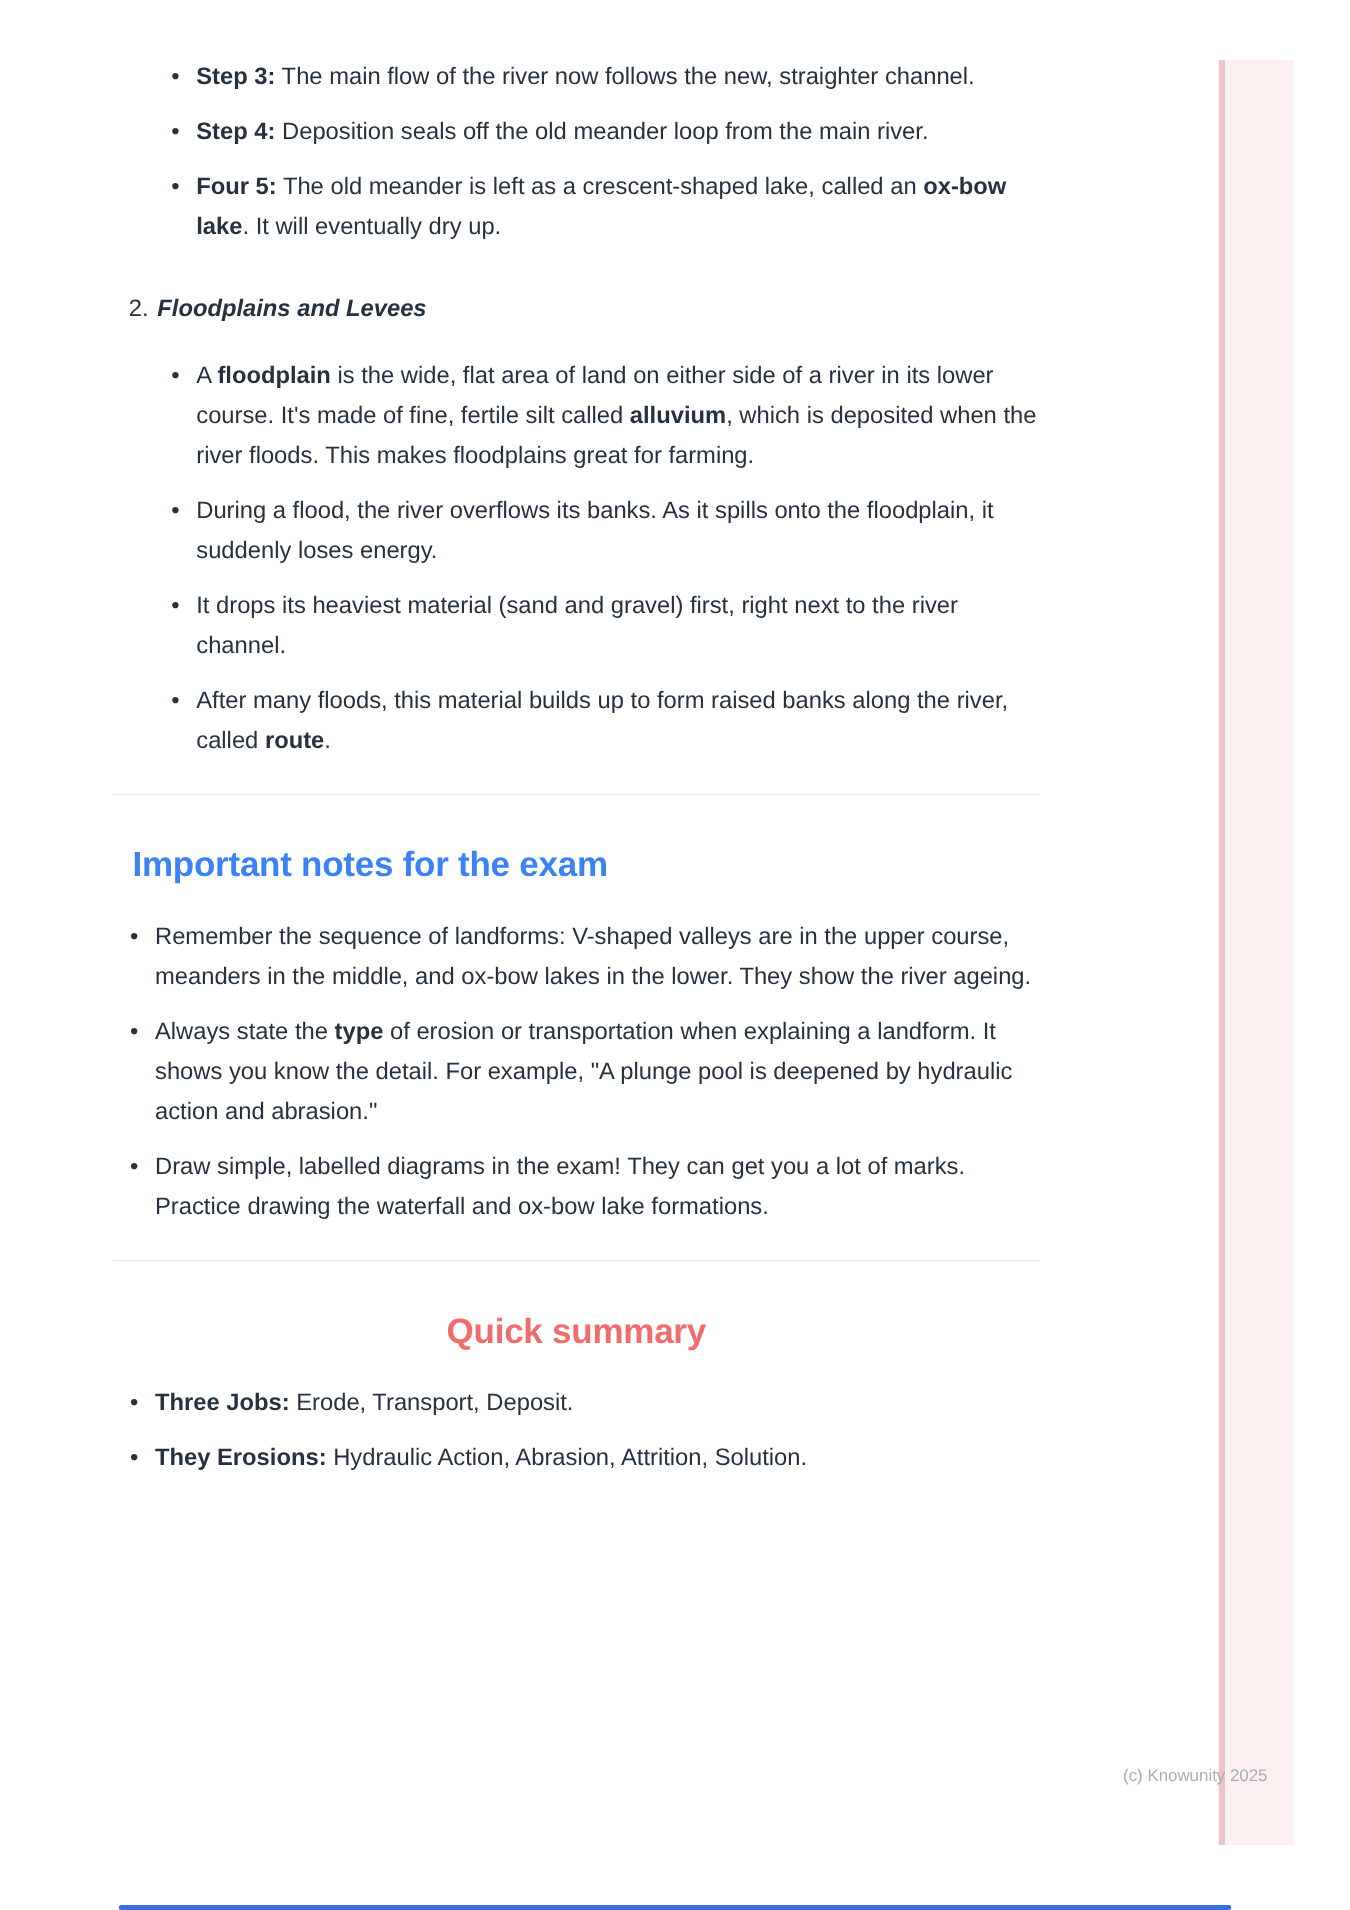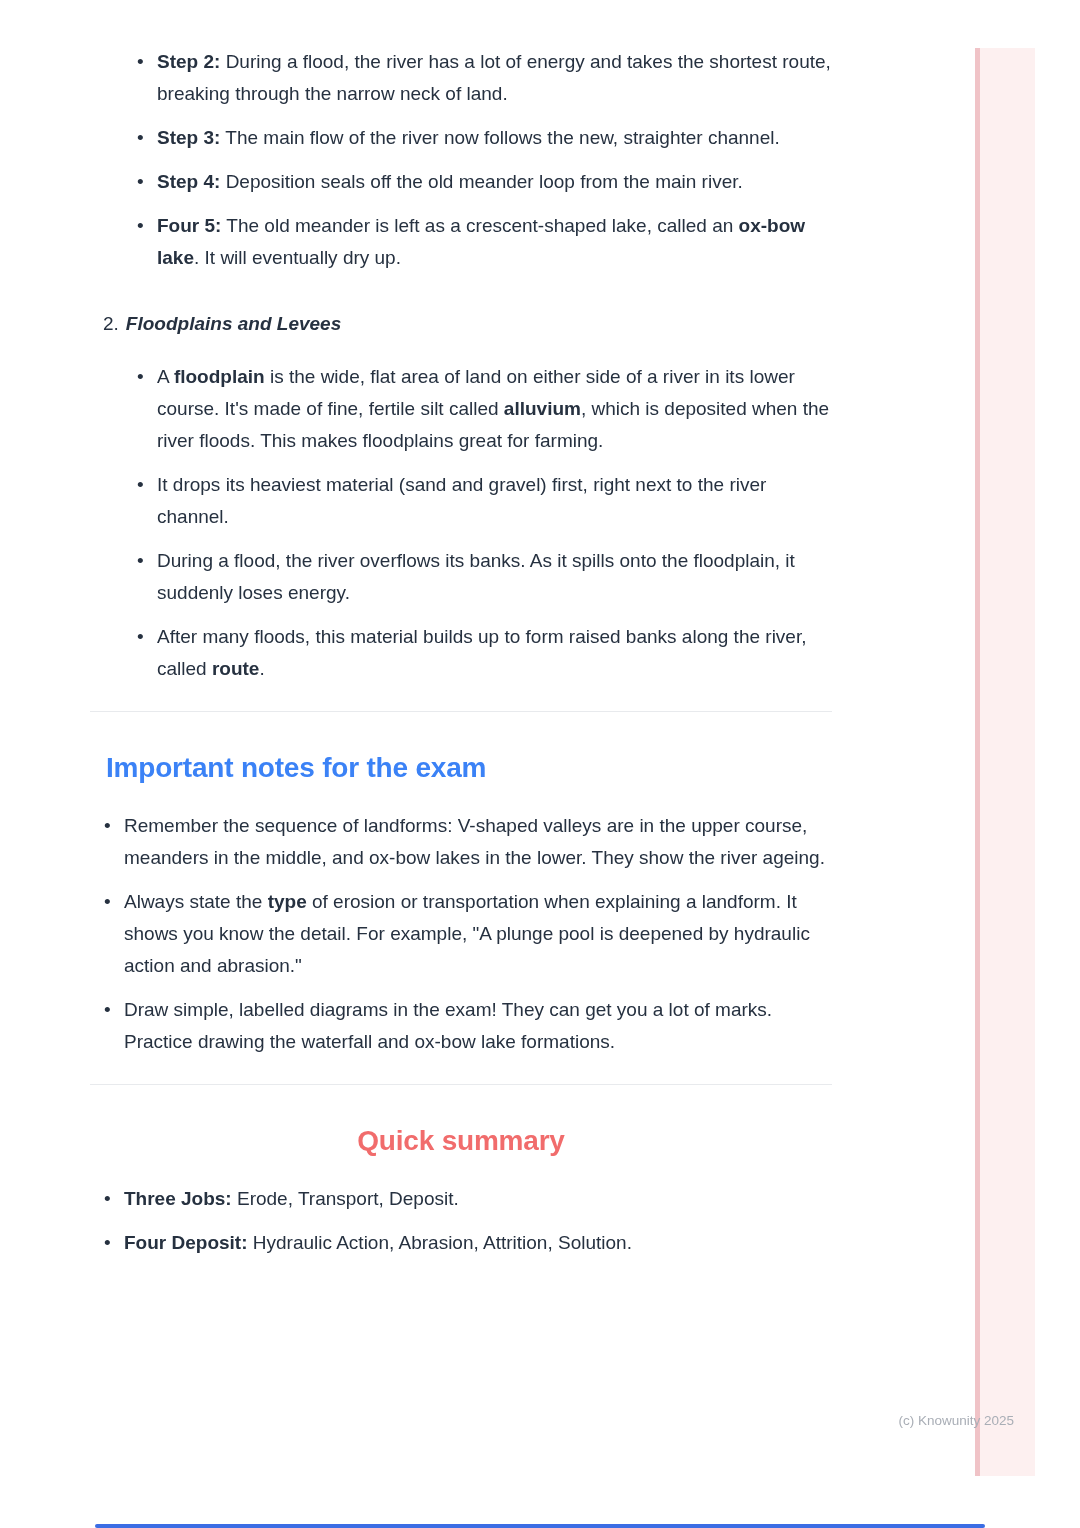--- a/index.html
+++ b/index.html
@@ -94,54 +94,53 @@
     border-radius: 2px;
     z-index: 2;
   }
 </style>
 </head>
 <body>
 
 <div class="content">
 
   <ul class="bullets inner">
-      <li><span class="seg-b">Step 2:</span><span> During a flood, the river has a lot of energy and takes the shortest route, breaking through the narrow neck of land.</span></li>
       <li><span class="seg-b">Step 3:</span><span> The main flow of the river now follows the new, straighter channel.</span></li>
       <li><span class="seg-b">Step 4:</span><span> Deposition seals off the old meander loop from the main river.</span></li>
       <li><span class="seg-b">Four 5:</span><span> The old meander is left as a crescent-shaped lake, called an </span><span class="seg-b">ox-bow lake</span><span>. It will eventually dry up.</span></li>
     </ul>
 
   <div class="numbered-heading">
     <span class="num">2.</span><span class="title">Floodplains and Levees</span>
   </div>
 
   <ul class="bullets inner">
       <li><span>A </span><span class="seg-b">floodplain</span><span> is the wide, flat area of land on either side of a river in its lower course. It's made of fine, fertile silt called </span><span class="seg-b">alluvium</span><span>, which is deposited when the river floods. This makes floodplains great for farming.</span></li>
+      <li><span>During a flood, the river overflows its banks. As it spills onto the floodplain, it suddenly loses energy.</span></li>
       <li><span>It drops its heaviest material (sand and gravel) first, right next to the river channel.</span></li>
-      <li><span>During a flood, the river overflows its banks. As it spills onto the floodplain, it suddenly loses energy.</span></li>
       <li><span>After many floods, this material builds up to form raised banks along the river, called </span><span class="seg-b">route</span><span>.</span></li>
     </ul>
 
   <hr class="divider" style="border-top-color: rgb(232, 234, 237);">
 
   <h2 class="section-heading" style="color: #3b82f6; margin-left: 16px;">Important notes for the exam</h2>
 
   <ul class="bullets outer">
       <li><span>Remember the sequence of landforms: V-shaped valleys are in the upper course, meanders in the middle, and ox-bow lakes in the lower. They show the river ageing.</span></li>
       <li><span>Always state the </span><span class="seg-b">type</span><span> of erosion or transportation when explaining a landform. It shows you know the detail. For example, "A plunge pool is deepened by hydraulic action and abrasion."</span></li>
       <li><span>Draw simple, labelled diagrams in the exam! They can get you a lot of marks. Practice drawing the waterfall and ox-bow lake formations.</span></li>
     </ul>
 
   <hr class="divider" style="border-top-color: rgb(232, 234, 237);">
 
   <h2 class="section-heading" style="color: rgb(241, 108, 108); text-align: center;">Quick summary</h2>
 
   <ul class="bullets outer">
       <li><span class="seg-b">Three Jobs:</span><span> Erode, Transport, Deposit.</span></li>
-      <li><span class="seg-b">Four Deposit:</span><span> Hydraulic Action, Abrasion, Attrition, Solution.</span></li>
+      <li><span class="seg-b">They Erosions:</span><span> Hydraulic Action, Abrasion, Attrition, Solution.</span></li>
     </ul>
 
 </div>
 
 <div class="footer-credit" style="color: rgb(169, 174, 182);">(c) Knowunity 2025</div>
 
 <div class="side-strip">
   <div class="line" style="background: rgb(240, 195, 199);"></div>
   <div class="fill" style="background: rgb(253, 240, 240);"></div>
 </div>

